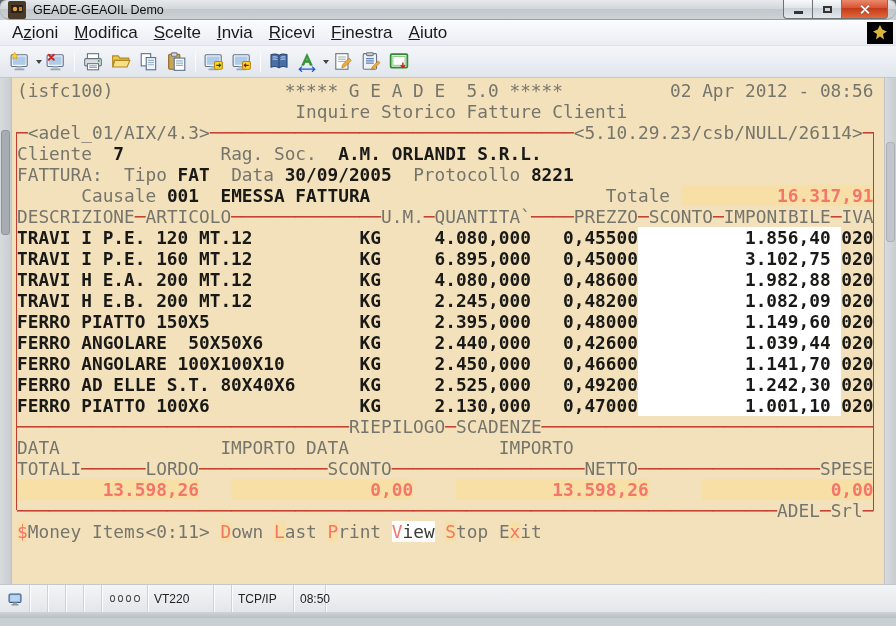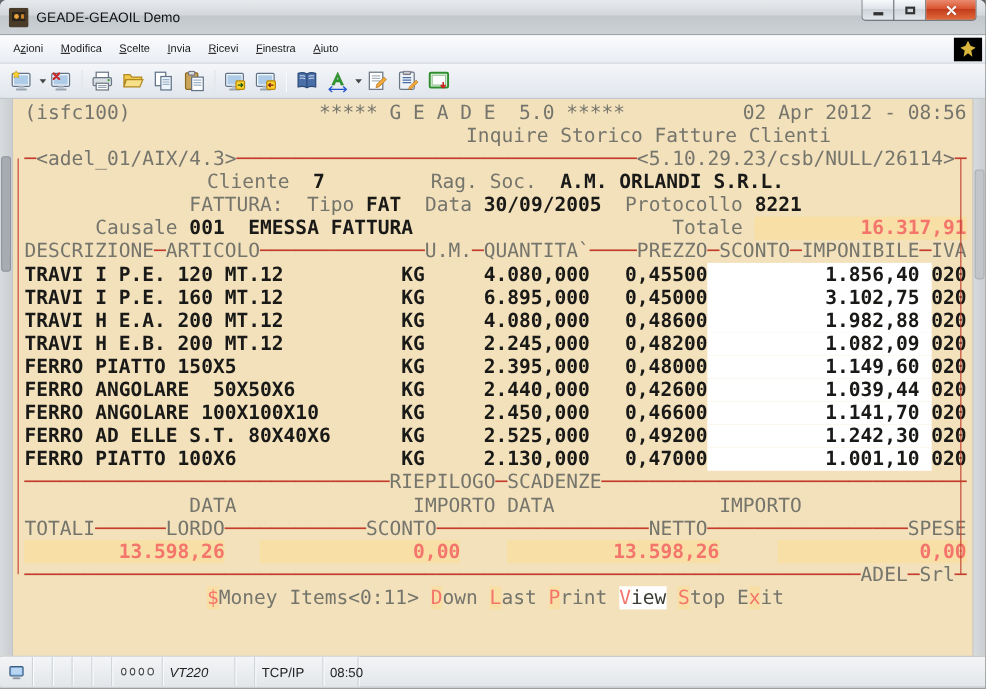--- a/index.html
+++ b/index.html
@@ -1,57 +1,57 @@
 <!DOCTYPE html>
 <html><head>
 <meta charset="utf-8">
 <style>
   html,body{margin:0;padding:0;background:#63676b;}
   *{box-sizing:border-box;}
   body{font-family:"Liberation Sans", sans-serif;}
   .window{width:896px;height:626px;margin:0 auto;border-radius:6px 6px 0 0;overflow:hidden;
           background:#c9ced3;position:relative;}
   
-  .titlebar{height:32px;position:relative;
+  .titlebar{height:20px;position:relative;
     background:linear-gradient(#e7eaed 0%,#d3d7db 45%,#c2c7cc 46%,#ccd1d6 100%);
-    border-bottom:1px solid #9aa0a6;display:flex;align-items:center;}
+    border-bottom:1px solid #9aa0a6;display:flex;align-items:center;border-radius:10px;}
   .appicon{width:18px;height:18px;margin:0 7px 0 8px;flex:0 0 auto;}
   .title-text{font-size:12.5px;color:#111;}
   .capbuttons{position:absolute;right:8px;top:0;display:flex;}
   .capbtn{width:29px;height:19px;border:1px solid #6d7277;border-top:none;
     background:linear-gradient(#f7f9fb,#dfe4e9 45%,#ccd2d8 46%,#e3e8ed);
     display:flex;align-items:center;justify-content:center;position:relative;}
   .capbtn.min{border-radius:0 0 0 4px;border-right:none;}
   .capbtn.max{border-right:none;}
   .capbtn.close{width:47px;border-radius:0 0 4px 0;
     background:linear-gradient(#e98a6d,#d9532f 45%,#c23a1c 46%,#e06a3a);}
   .glyph-min{width:9px;height:3px;background:#333;margin-top:6px;}
   .glyph-max{width:9px;height:7px;border:2px solid #333;}
   .glyph-close{position:relative;width:11px;height:11px;}
   .glyph-close::before,.glyph-close::after{content:"";position:absolute;left:5px;top:0;
     width:2px;height:11px;background:#fff;box-shadow:0 0 1px #7a2a10;}
   .glyph-close::before{transform:rotate(45deg);} .glyph-close::after{transform:rotate(-45deg);}
   
   .menubar{height:26px;background:linear-gradient(#fbfcfe,#e9edf3);
     border-bottom:1px solid #dfe3e8;display:flex;align-items:center;position:relative;padding-left:4px;}
-  .mi{font-size:10px;color:#1a1a1a;padding:3px 8px;cursor:default;}
+  .mi{font-size:17px;color:#1a1a1a;padding:3px 8px;cursor:default;}
   .mi u{text-decoration:underline;}
   .brandlogo{position:absolute;right:3px;top:2px;width:26px;height:22px;}
   
   .toolbar{height:32px;background:linear-gradient(#f4f6f9,#e1e6ed);
     border-bottom:1px solid #c2c7cc;display:flex;align-items:center;padding-left:6px;}
   .tb{width:26px;height:26px;border:none;background:transparent;padding:2px;margin:0 1px;
     display:flex;align-items:center;justify-content:center;}
   .tb svg{display:block;}
   .caret{width:0;height:0;border-left:3.5px solid transparent;border-right:3.5px solid transparent;
     border-top:4px solid #444;margin-left:2px;}
   .tbsep{width:1px;height:20px;background:#b6bbc1;border-right:1px solid #fafbfc;margin:0 4px;}
   .tb-wrap{display:flex;align-items:center;}
   
-  .termwrap{height:506px;display:flex;background:#f3e1bc;text-align:center;}
+  .termwrap{height:506px;display:flex;background:#f3e1bc;}
   .vscroll{width:12px;background:linear-gradient(90deg,#d8dbde,#c9cdd1);position:relative;flex:0 0 auto;}
   .vscroll.left{border-right:1px solid #bfc3c7;}
   .vscroll.right{border-left:1px solid #bfc3c7;}
   .vthumb{position:absolute;left:1px;width:9px;border-radius:3px;background:#a7acb2;border:1px solid #8f959b;}
   .vthumb.l{top:52px;height:105px;}
   .vthumb.r{top:64px;height:100px;background:#c2c6ca;border-color:#acb1b6;}
   .term{flex:1;position:relative;overflow:hidden;padding:2px 0 0 5px;
     font-family:"DejaVu Sans Mono", monospace;font-size:17.8px;line-height:21px;
     white-space:pre;background:#f3e1bc;}
   .tl{height:21px;}
@@ -66,21 +66,21 @@
   .s-sel{background:#ffffff;color:#f4756c;}
   .s-seld{background:#ffffff;color:#3c3c34;}
   
   .statusbar{height:28px;background:linear-gradient(#f2f4f6,#e4e7ea);border-top:1px solid #c2c7cc;
     display:flex;align-items:stretch;font-size:12px;color:#222;}
   .sbcell{border-right:1px solid #cfd3d7;box-shadow:1px 0 0 #fbfcfd;display:flex;
     align-items:center;justify-content:flex-start;padding:0 6px;}
   .sbcell.c-icon{width:30px;justify-content:center;}
   .sbcell.c-sm{width:18px;}
   .sbcell.c-leds{width:46px;justify-content:center;}
-  .sbcell.c-vt{width:66px;font-style:italic;}
+  .sbcell.c-vt{width:66px;}
   .sbcell.c-gap{width:18px;}
   .sbcell.c-net{width:62px;}
   .sbcell.c-time{width:32px;}
   .sbcell.c-fill{flex:1;border-right:none;box-shadow:none;}
   .led{display:inline-block;width:7px;height:7px;border-radius:50%;
     border:1.5px solid #4a4a4a;margin:0 1.5px;background:#f4f5f6;}
   .bottomedge{height:6px;background:linear-gradient(#cfd4d9,#b9bec3);}
 </style>
 </head>
 <body>

